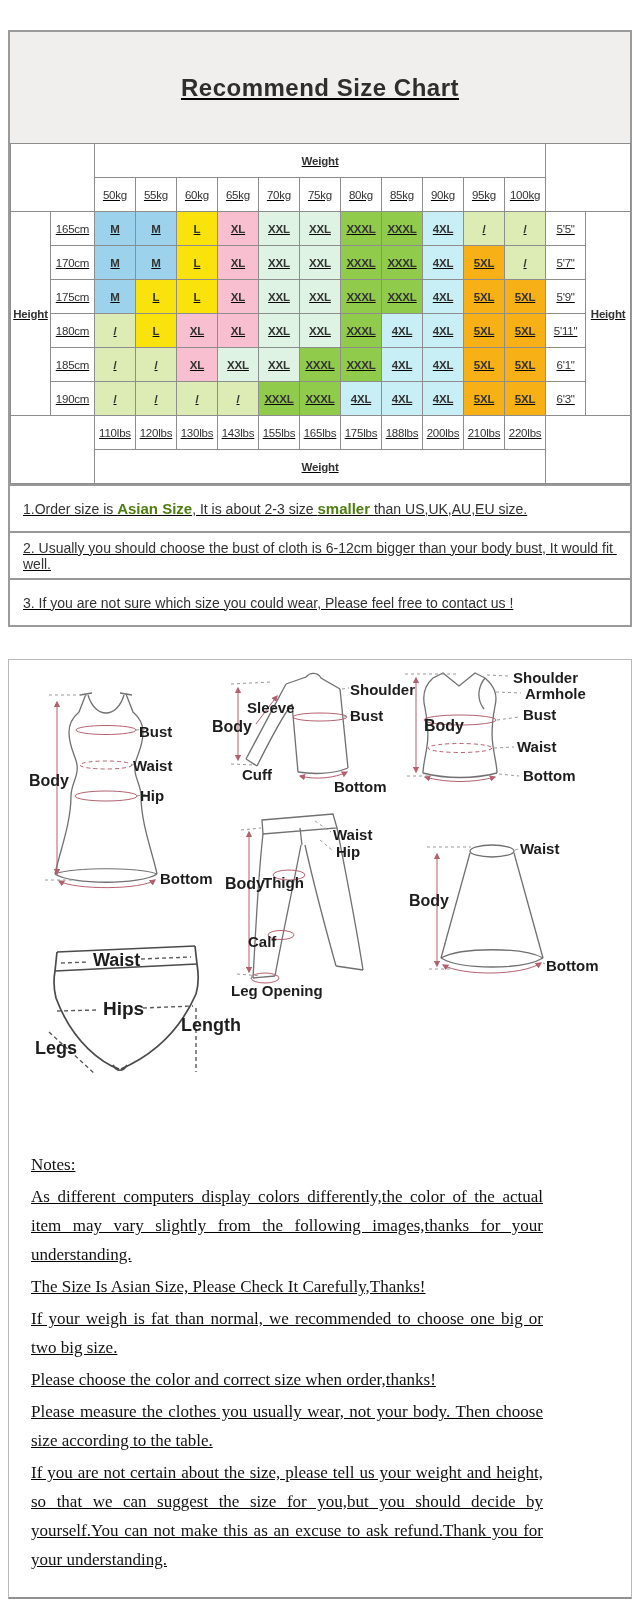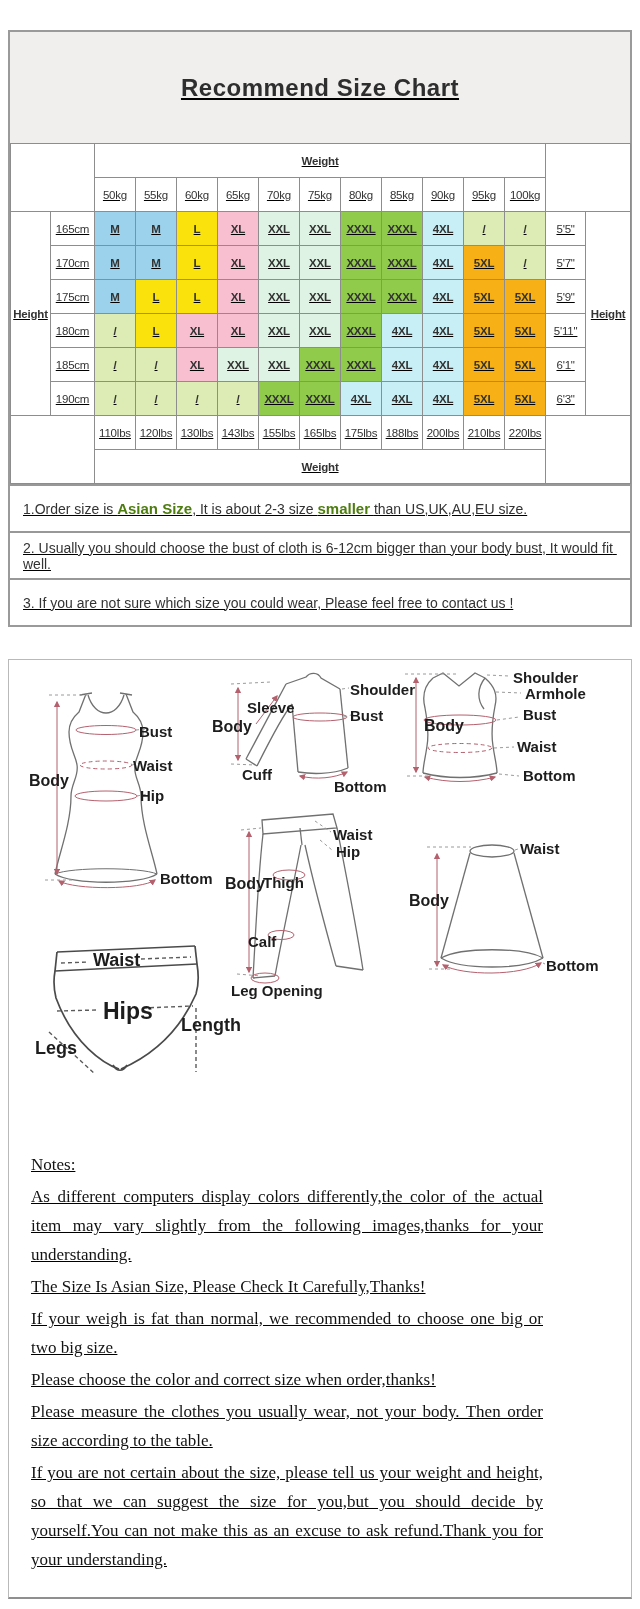--- a/index.html
+++ b/index.html
@@ -358,32 +358,32 @@
           <span class="dlabel" style="left: 324px; top: 165px; font-size: 15px;">Waist</span>
           <span class="dlabel" style="left: 327px; top: 182px; font-size: 15px;">Hip</span>
           <span class="dlabel" style="left: 216px; top: 213px; font-size: 16px;">Body</span>
           <span class="dlabel" style="left: 254px; top: 213px; font-size: 15px;">Thigh</span>
           <span class="dlabel" style="left: 239px; top: 272px; font-size: 15px;">Calf</span>
           <span class="dlabel" style="left: 222px; top: 321px; font-size: 15px;">Leg Opening</span>
           <span class="dlabel" style="left: 511px; top: 179px; font-size: 15px;">Waist</span>
           <span class="dlabel" style="left: 400px; top: 230px; font-size: 16px;">Body</span>
           <span class="dlabel" style="left: 537px; top: 296px; font-size: 15px;">Bottom</span>
           <span class="dlabel" style="left: 84px; top: 289px; font-size: 18px;">Waist</span>
-          <span class="dlabel" style="left: 94px; top: 337px; font-size: 23px;">Hips</span>
+          <span class="dlabel" style="left: 94px; top: 337px; font-size: 19px;">Hips</span>
           <span class="dlabel" style="left: 26px; top: 377px; font-size: 18px;">Legs</span>
           <span class="dlabel" style="left: 172px; top: 354px; font-size: 18px;">Length</span>
         </div>
     </div>
 
     <div class="notes">
       <p class="notes-heading">Notes:</p>
       <div>
           <p>As different computers display colors differently,the color of the actual item may vary slightly from the following images,thanks for your understanding.</p>
           <p>The Size Is Asian Size, Please Check It Carefully,Thanks!</p>
           <p>If your weigh is fat than normal, we recommended to choose one big or two big size.</p>
           <p>Please choose the color and correct size when order,thanks!</p>
-          <p>Please measure the clothes you usually wear, not your body. Then order size according to the table.</p>
+          <p>Please measure the clothes you usually wear, not your body. Then choose size according to the table.</p>
           <p>If you are not certain about the size, please tell us your weight and height, so that we can suggest the size for you,but you should decide by yourself.You can not make this as an excuse to ask refund.Thank you for your understanding.</p>
         </div>
     </div>
   </div>
 
 </div>
 
 </body></html>

